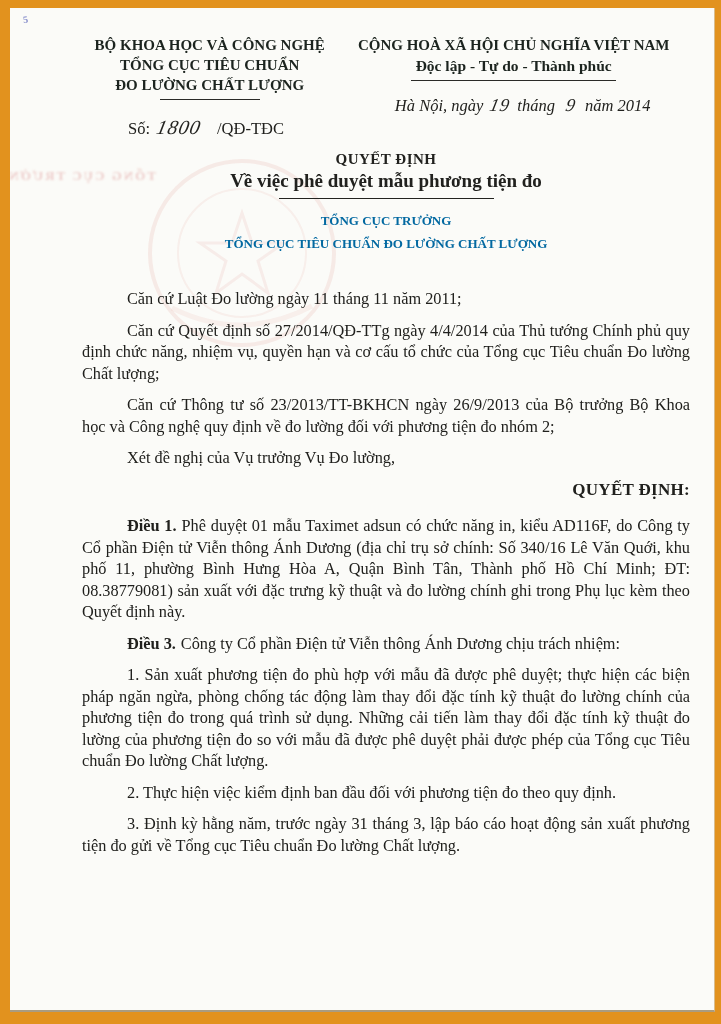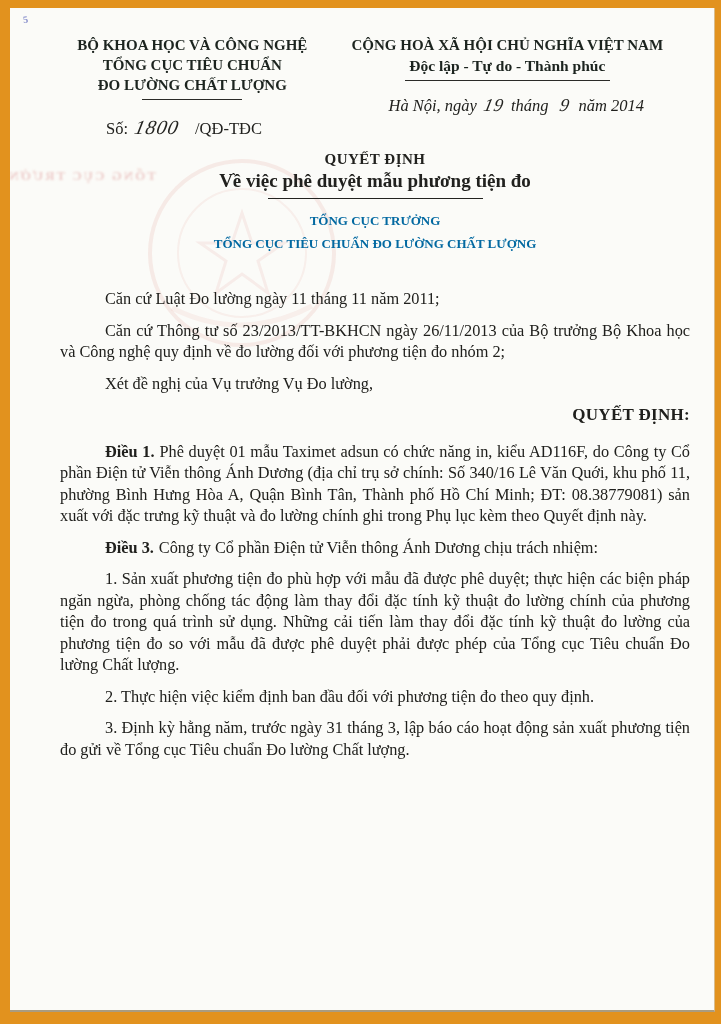--- a/index.html
+++ b/index.html
@@ -16,21 +16,21 @@
   }
   .paper{
     position:absolute;left:10px;top:8px;right:6px;bottom:12px;
     background:#fbfbf8;
     border-right:1px solid #d9bc8c;
     border-bottom:2px solid #aa9c80;
     overflow:hidden;
   }
   .content{
     position:relative;
-    padding:27px 24px 0 50px;
+    padding:27px 24px 0 72px;
     color:#21211e;
   }
   
   .header{display:flex;}
   .h-left{width:42%;text-align:center;}
   .h-right{width:58%;text-align:center;}
   .hb{font-weight:bold;font-size:15px;line-height:20px;color:#1c241f;}
   .slogan{font-size:15.5px;line-height:22px;}
   .rule{border-top:1.5px solid #2b2b28;}
   .rule-left{width:100px;margin:4px auto 0;}
@@ -113,21 +113,22 @@
       <div class="title-block">
         <div class="t1">QUYẾT ĐỊNH</div>
         <div class="t2">Về việc phê duyệt mẫu phương tiện đo</div>
         <div class="rule rule-title"></div>
         <div class="t3">TỔNG CỤC TRƯỞNG</div>
         <div class="t3">TỔNG CỤC TIÊU CHUẨN ĐO LƯỜNG CHẤT LƯỢNG</div>
       </div>
 
       <div class="bodytext">
         <p>Căn cứ Luật Đo lường ngày 11 tháng 11 năm 2011;</p>
-        <p>Căn cứ Thông tư số 23/2013/TT-BKHCN ngày 26/11/2013 của Bộ trưởng Bộ Khoa học và Công nghệ quy định về đo lường đối với phương tiện đo nhóm 2;</p>
+        <p>Căn cứ Quyết định số 27/2014/QĐ-TTg ngày 4/4/2014 của Thủ tướng Chính phủ quy định chức năng, nhiệm vụ, quyền hạn và cơ cấu tổ chức của Tổng cục Tiêu chuẩn Đo lường Chất lượng;</p>
+        <p>Căn cứ Thông tư số 23/2013/TT-BKHCN ngày 26/9/2013 của Bộ trưởng Bộ Khoa học và Công nghệ quy định về đo lường đối với phương tiện đo nhóm 2;</p>
         <p>Xét đề nghị của Vụ trưởng Vụ Đo lường,</p>
 
         <p class="center-bold">QUYẾT ĐỊNH:</p>
 
         <p><span class="art-label">Điều 1.</span><span>Phê duyệt 01 mẫu Taximet adsun có chức năng in, kiểu AD116F, do Công ty Cổ phần Điện tử Viễn thông Ánh Dương (địa chỉ trụ sở chính: Số 340/16  Lê Văn Quới, khu phố 11, phường Bình Hưng Hòa A, Quận Bình Tân, Thành phố Hồ Chí Minh; ĐT: 08.38779081) sản xuất với đặc trưng kỹ thuật và đo lường chính ghi trong Phụ lục kèm theo Quyết định này.</span></p>
 
 
         <p><span class="art-label">Điều 3.</span><span>Công ty Cổ phần Điện tử Viễn thông Ánh Dương chịu trách nhiệm:</span></p>
 
         <p>1. Sản xuất phương tiện đo phù hợp với mẫu đã được phê duyệt; thực hiện các biện pháp ngăn ngừa, phòng chống tác động làm thay đổi đặc tính kỹ thuật đo lường chính của phương tiện đo trong quá trình sử dụng. Những cải tiến làm thay đổi đặc tính kỹ thuật đo lường của phương tiện đo so với mẫu đã được phê duyệt phải được phép của Tổng cục Tiêu chuẩn Đo lường Chất lượng.</p>

